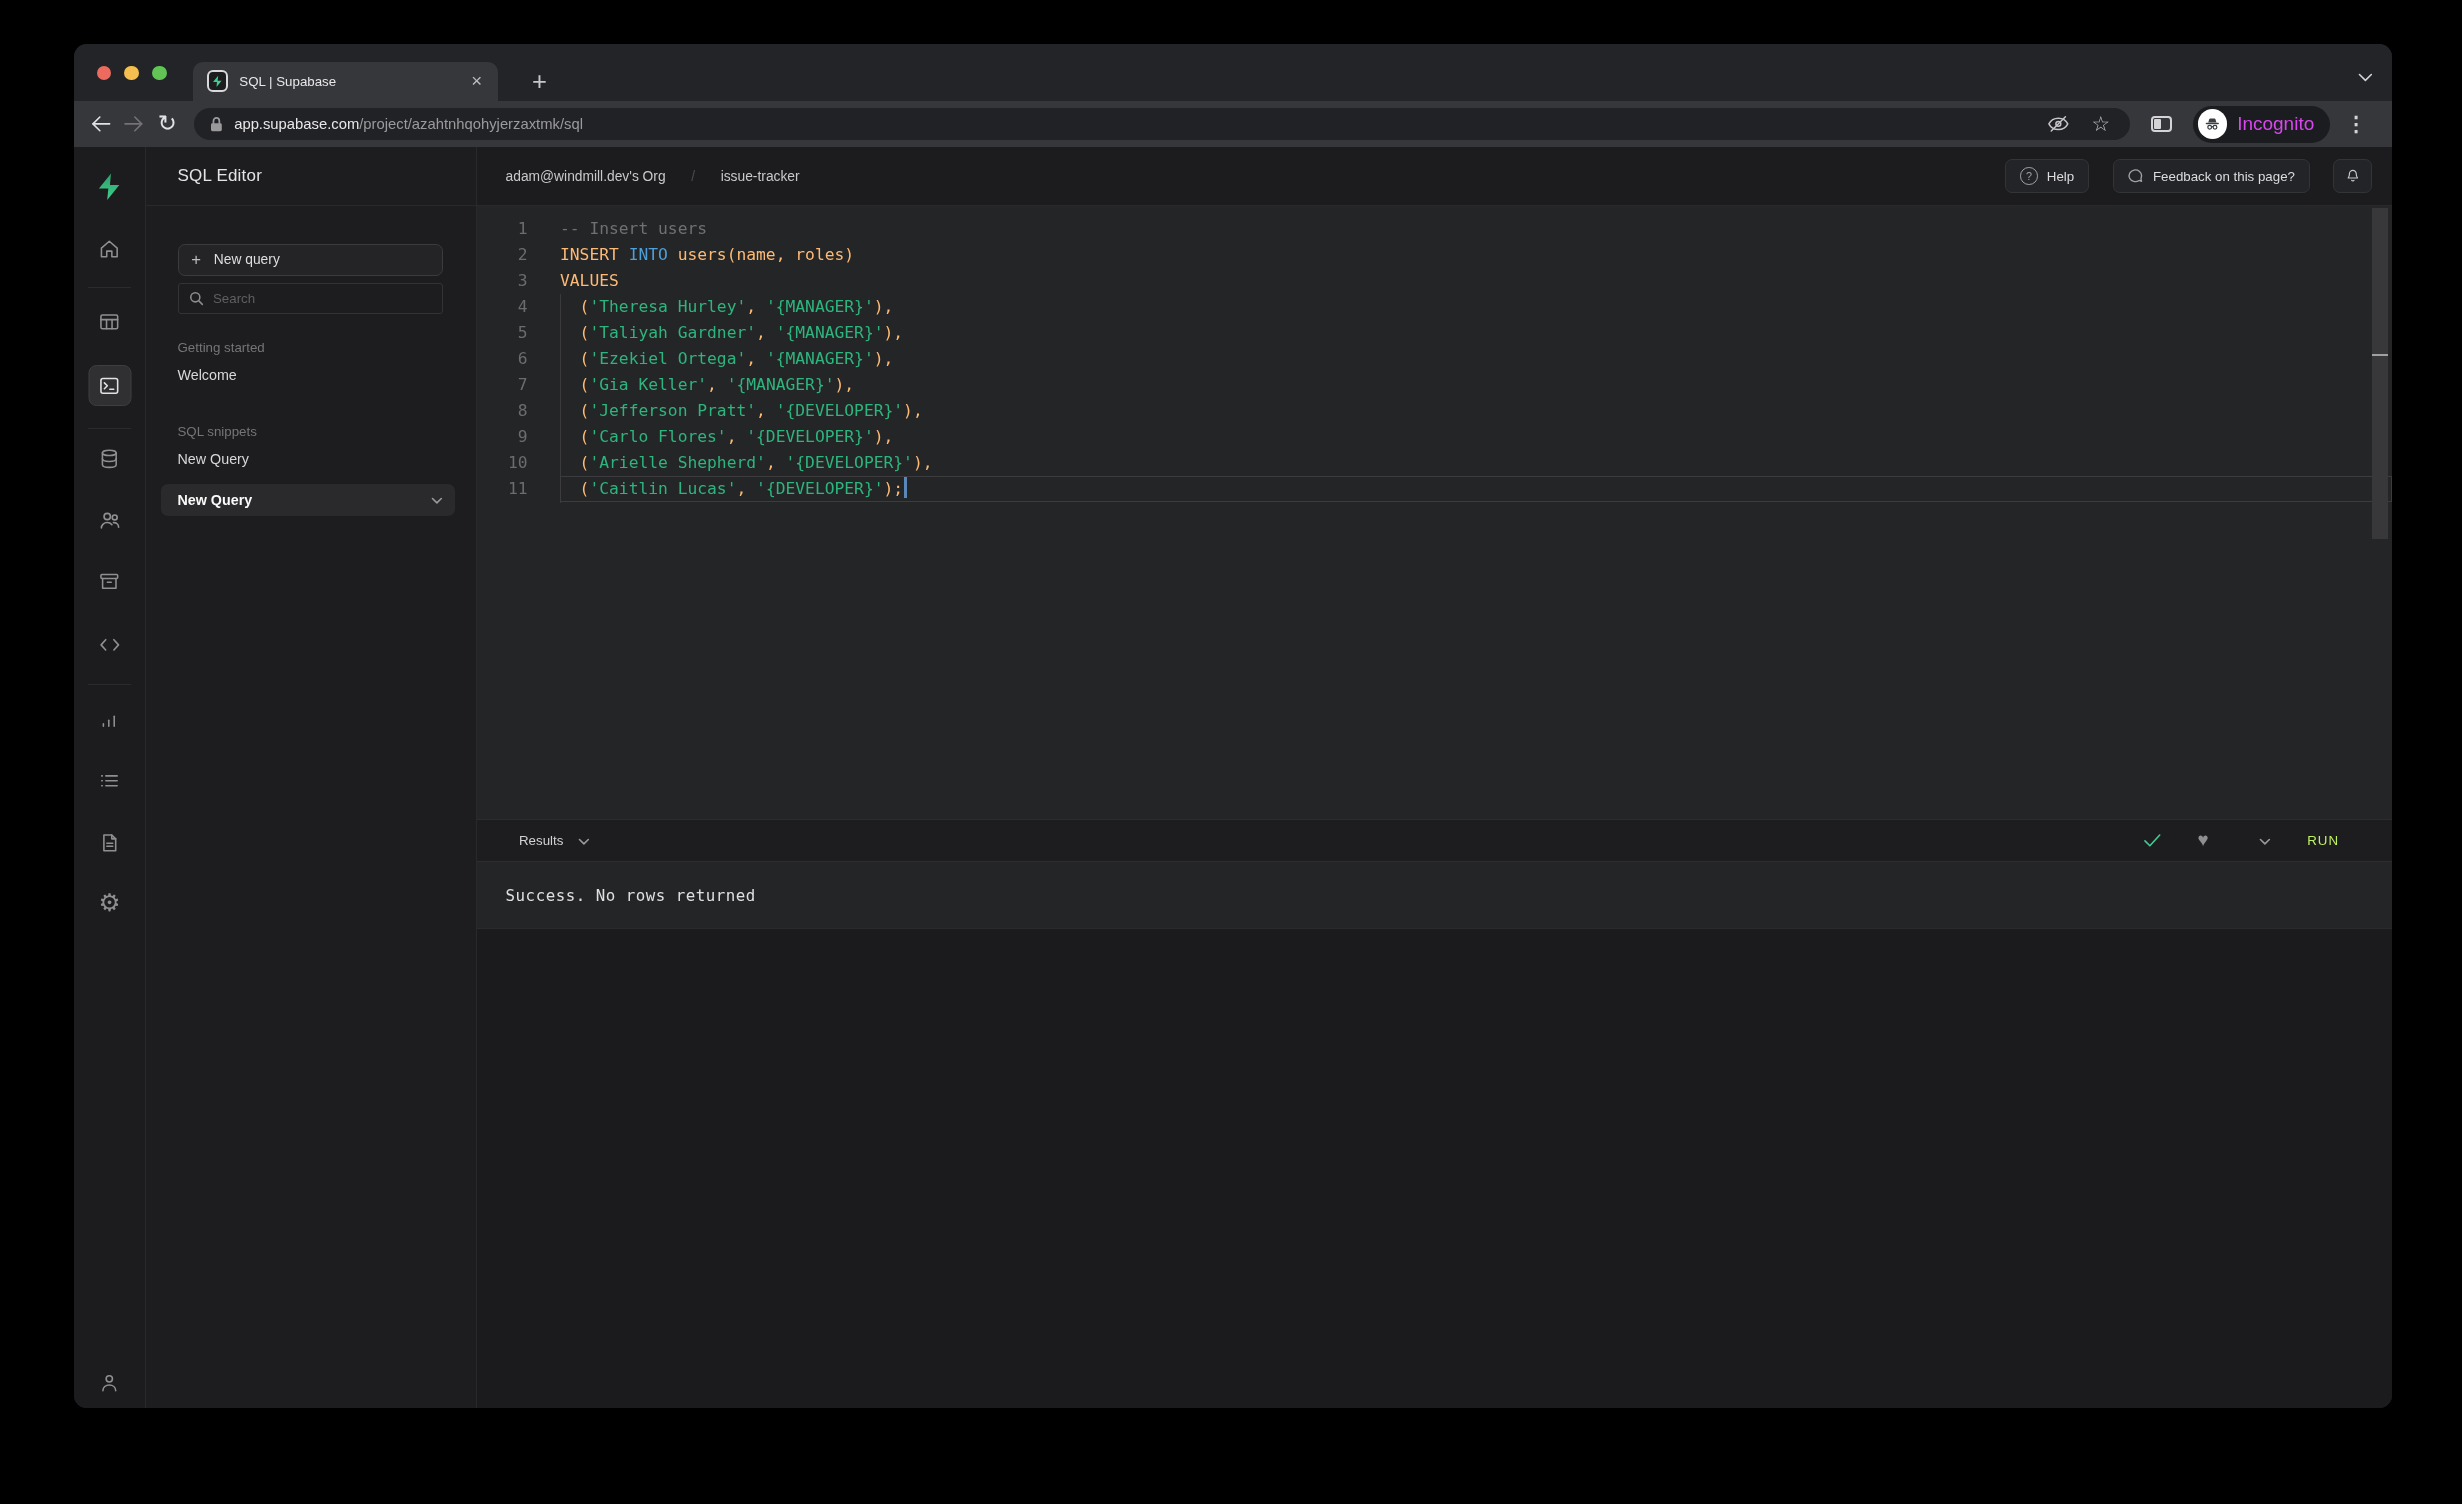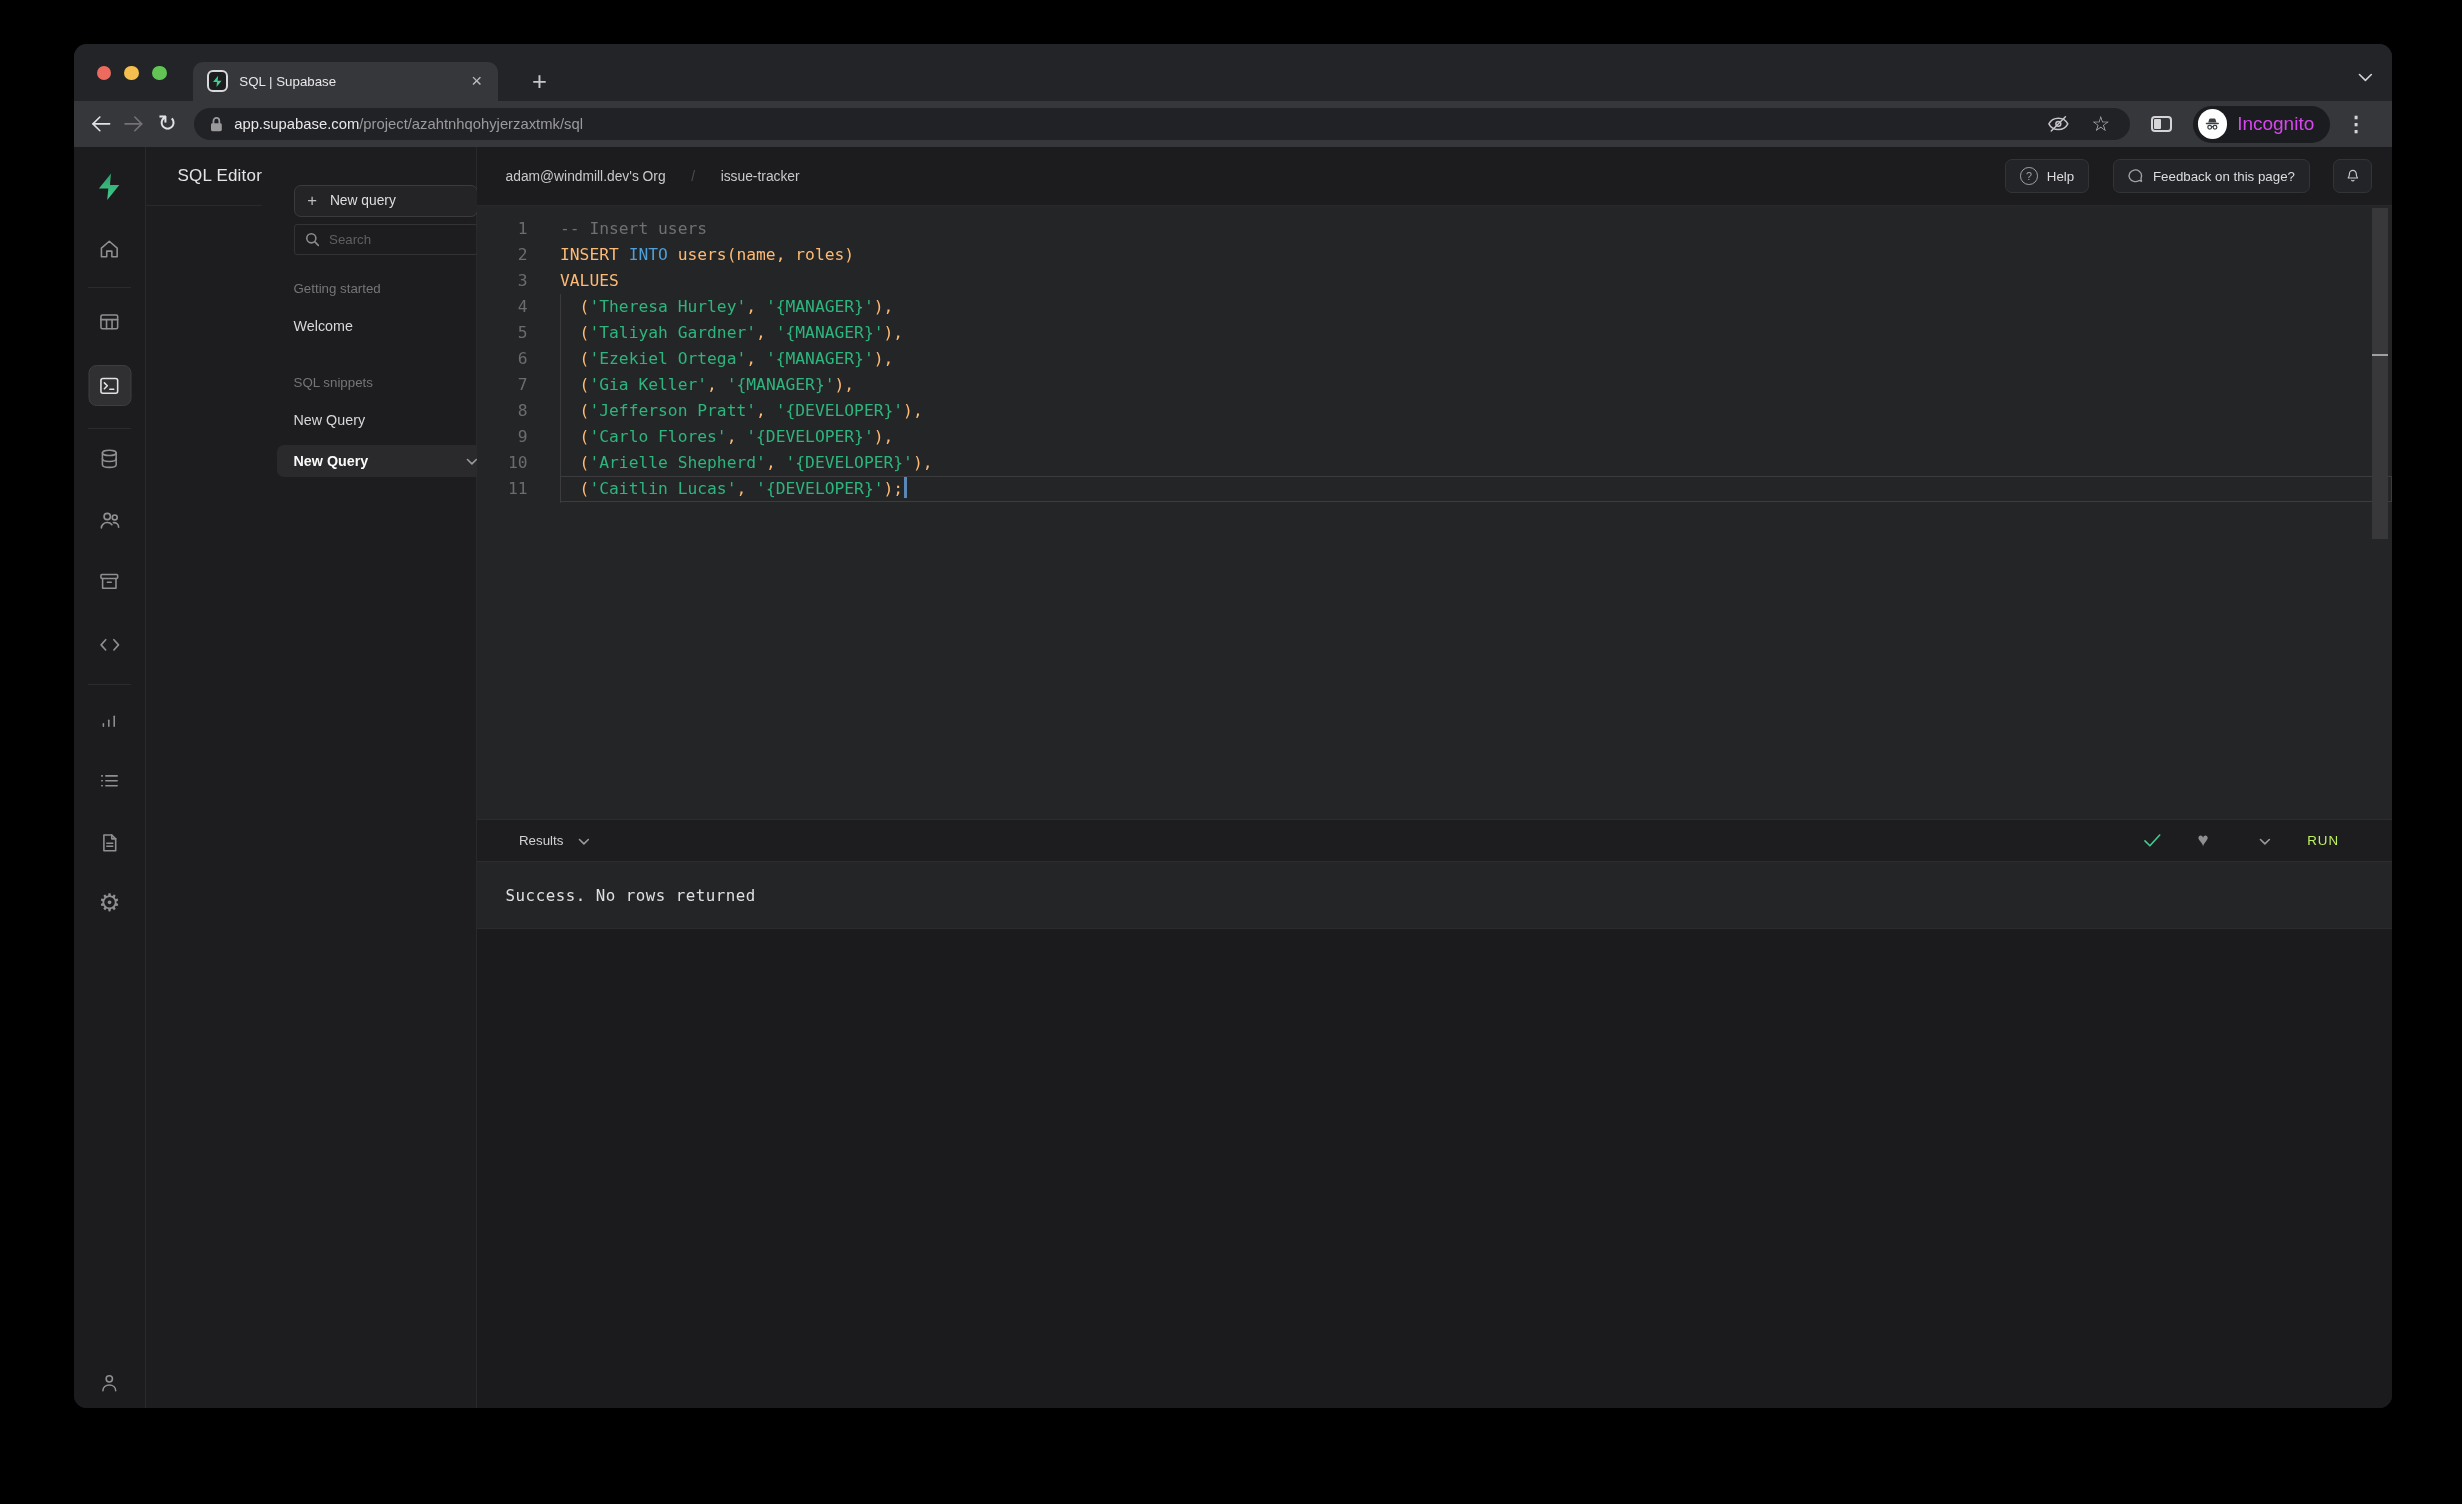--- a/index.html
+++ b/index.html
@@ -49,34 +49,34 @@
   .app { position:absolute; top:103px; left:0; right:0; bottom:0; display:flex; background:#1c1c1e; }
 
   .rail { width:72px; flex:none; position:relative; background:#1c1c1e; border-right:1px solid #29292b; }
   .rail-item { position:absolute; left:50%; transform:translateX(-50%); width:43px; height:39px;
     display:flex; align-items:center; justify-content:center; color:#8f8f91; }
   .rail-item svg { display:block; }
   .rail-item.active { background:#303032; border:1px solid #3e3e40; border-radius:7.9px; color:#e2e2e4; height:41px; }
   .rail-div { position:absolute; left:13.8px; right:13.8px; height:1px; background:#2b2b2d; }
   .gear-glyph { font-size:24.6px; line-height:1; color:#8f8f91; }
 
-  .sidebar { width:331px; flex:none; background:#1d1d1f; border-right:1px solid #29292b; display:flex; flex-direction:row; }
+  .sidebar { width:331px; flex:none; background:#1d1d1f; border-right:1px solid #29292b; display:flex; flex-direction:column; }
   .sb-header { height:59px; flex:none; border-bottom:1px solid #29292b; display:flex; align-items:center; padding-left:31.5px; }
   .sb-title { font-size:17px; color:#e4e4e6; letter-spacing:0.2px; }
   .sb-body { padding:38px 33px 0 31.5px; }
   .btn-newquery { width:100%; height:31.5px; background:#242427; border:1px solid #3b3b3e; border-radius:6.9px;
     display:flex; align-items:center; padding-left:12.8px; color:#dededf; font-size:13.8px; }
   .btn-newquery .plus { font-size:16.7px; color:#bdbdbf; margin-right:12.8px; font-weight:300; }
   .search-box { margin-top:7.9px; width:100%; height:30.5px; border:1px solid #333336; border-radius:3px;
     display:flex; align-items:center; padding-left:10.8px; background:transparent; }
   .search-box input { background:transparent; border:none; outline:none; margin-left:8.9px; width:148px;
     font-size:13.3px; color:#cfcfd1; font-family:"Liberation Sans", sans-serif; }
   .search-box input::placeholder { color:#5f5f62; }
   .section-label { margin-top:26.6px; font-size:13.3px; color:#757578; }
-  .sb-item { margin-top:22px; font-size:14.3px; color:#d8d8da; }
+  .sb-item { margin-top:12px; font-size:14.3px; color:#d8d8da; }
   .sb-selected { margin:16.7px -11.8px 0 -16.7px; height:31.5px; background:#2a2a2d; border-radius:6.9px;
     display:flex; align-items:center; padding:0 11.8px 0 16.7px; }
   .sb-selected .lbl { font-size:14.3px; font-weight:700; color:#fafafa; flex:1; }
   .sb-selected .chev { color:#9a9a9c; }
 
   .main { flex:1; display:flex; flex-direction:column; min-width:0; }
   .main-header { height:59px; flex:none; border-bottom:1px solid #29292b; display:flex; align-items:center;
     padding:0 19.7px 0 28.6px; background:#1c1c1e; }
   .crumb { font-size:13.8px; color:#c9c9cb; }
   .crumb-sep { margin:0 25.6px; color:#4e4e50; font-size:13.8px; }

